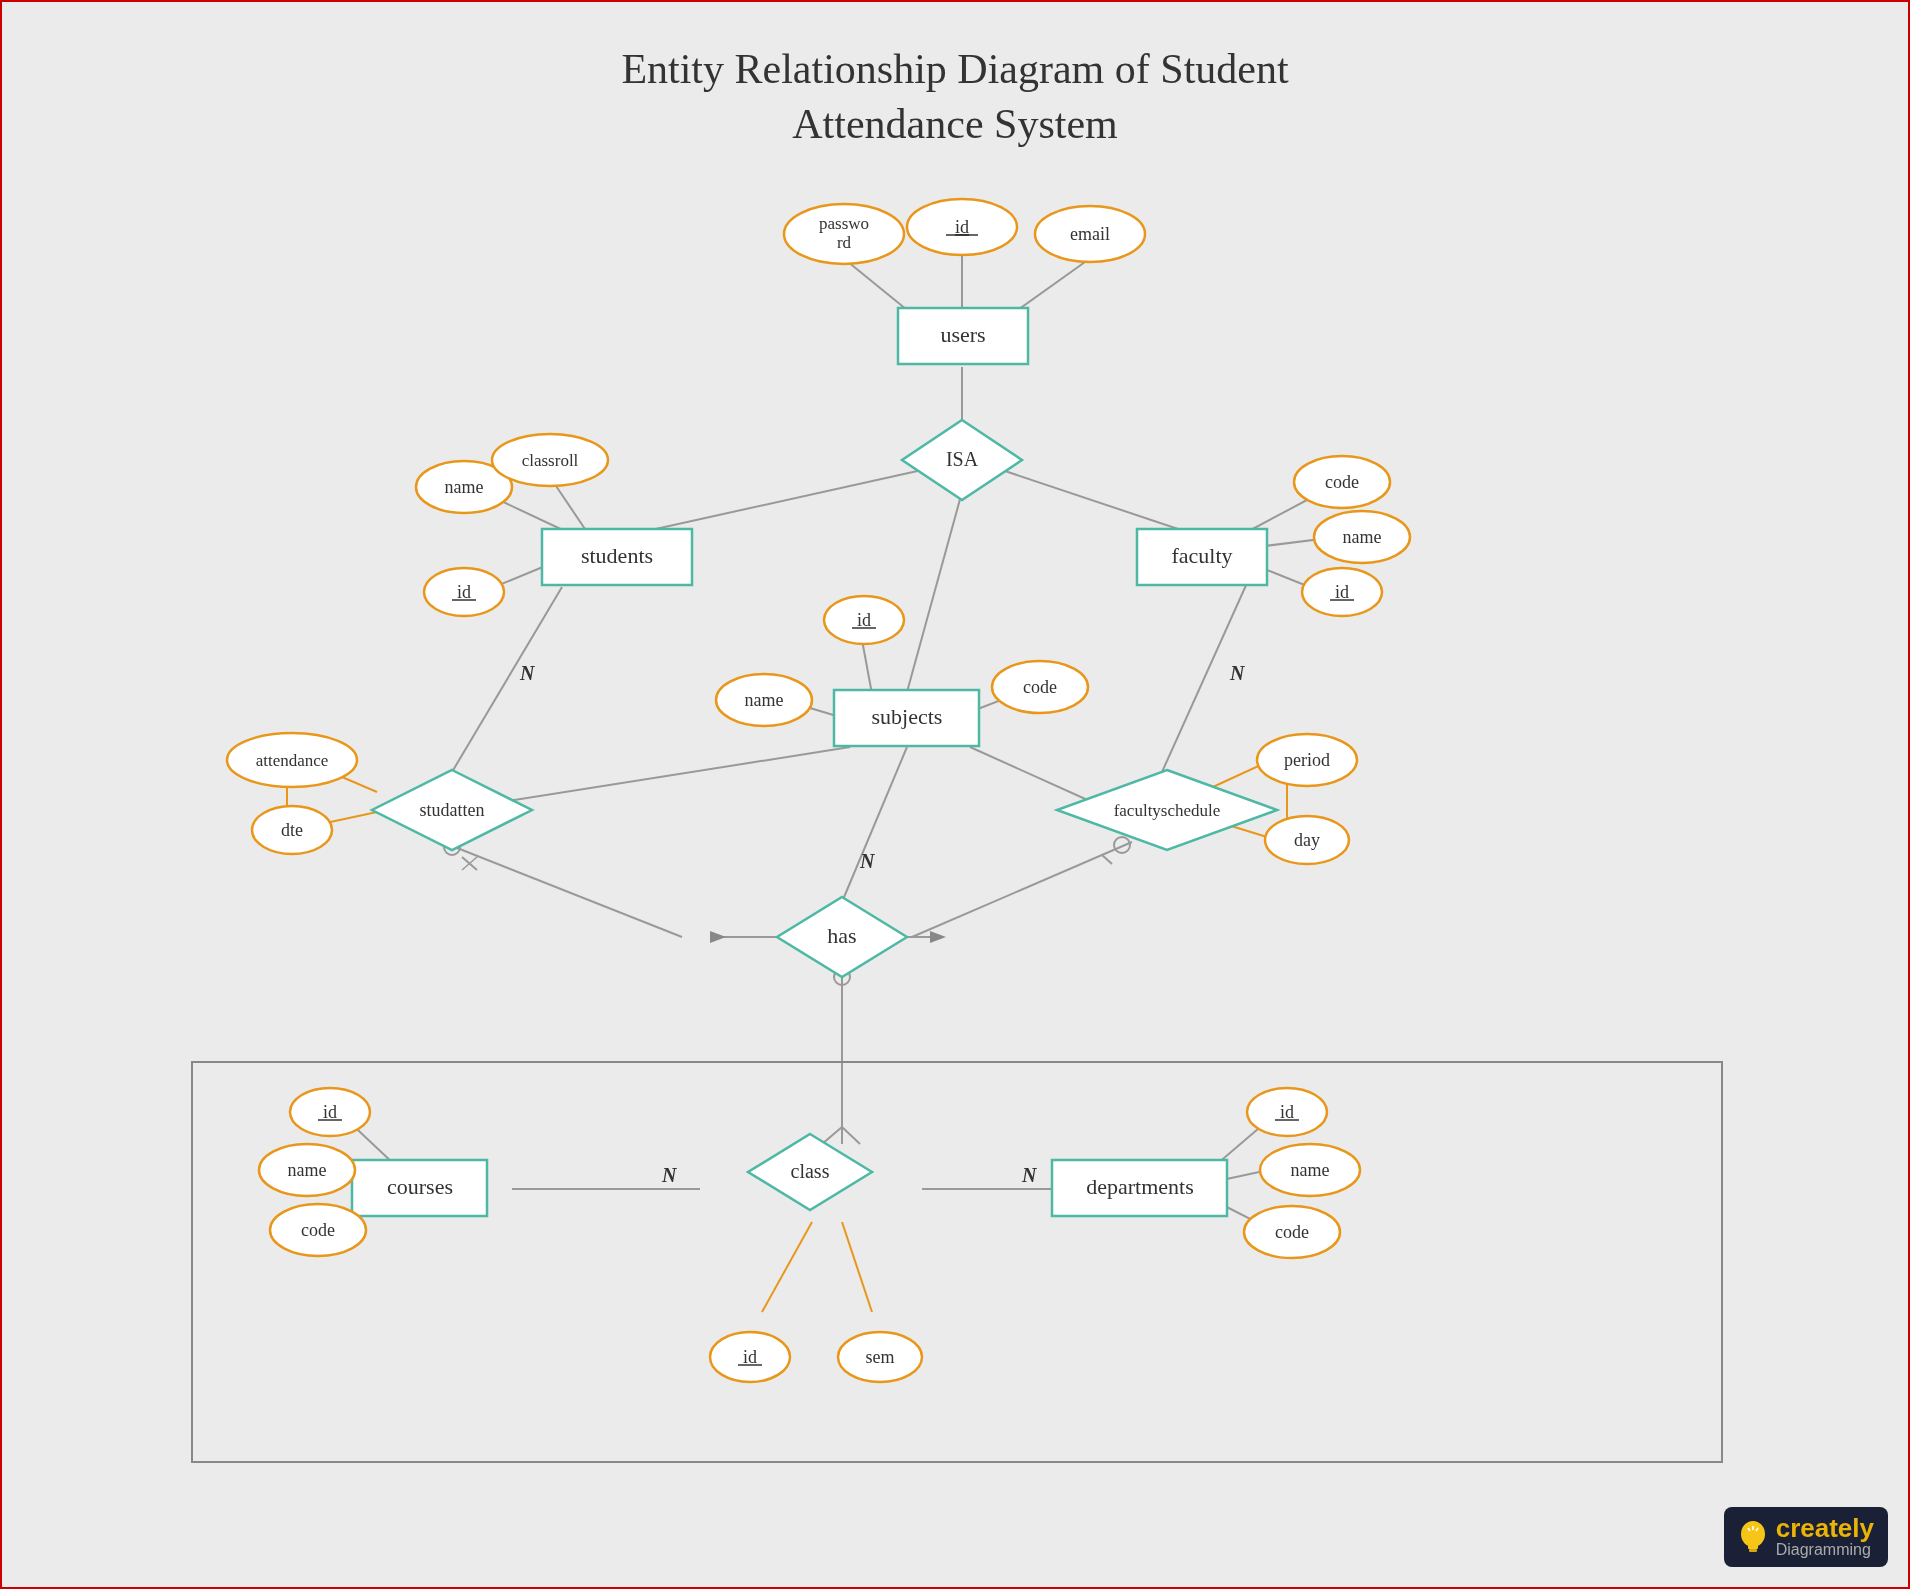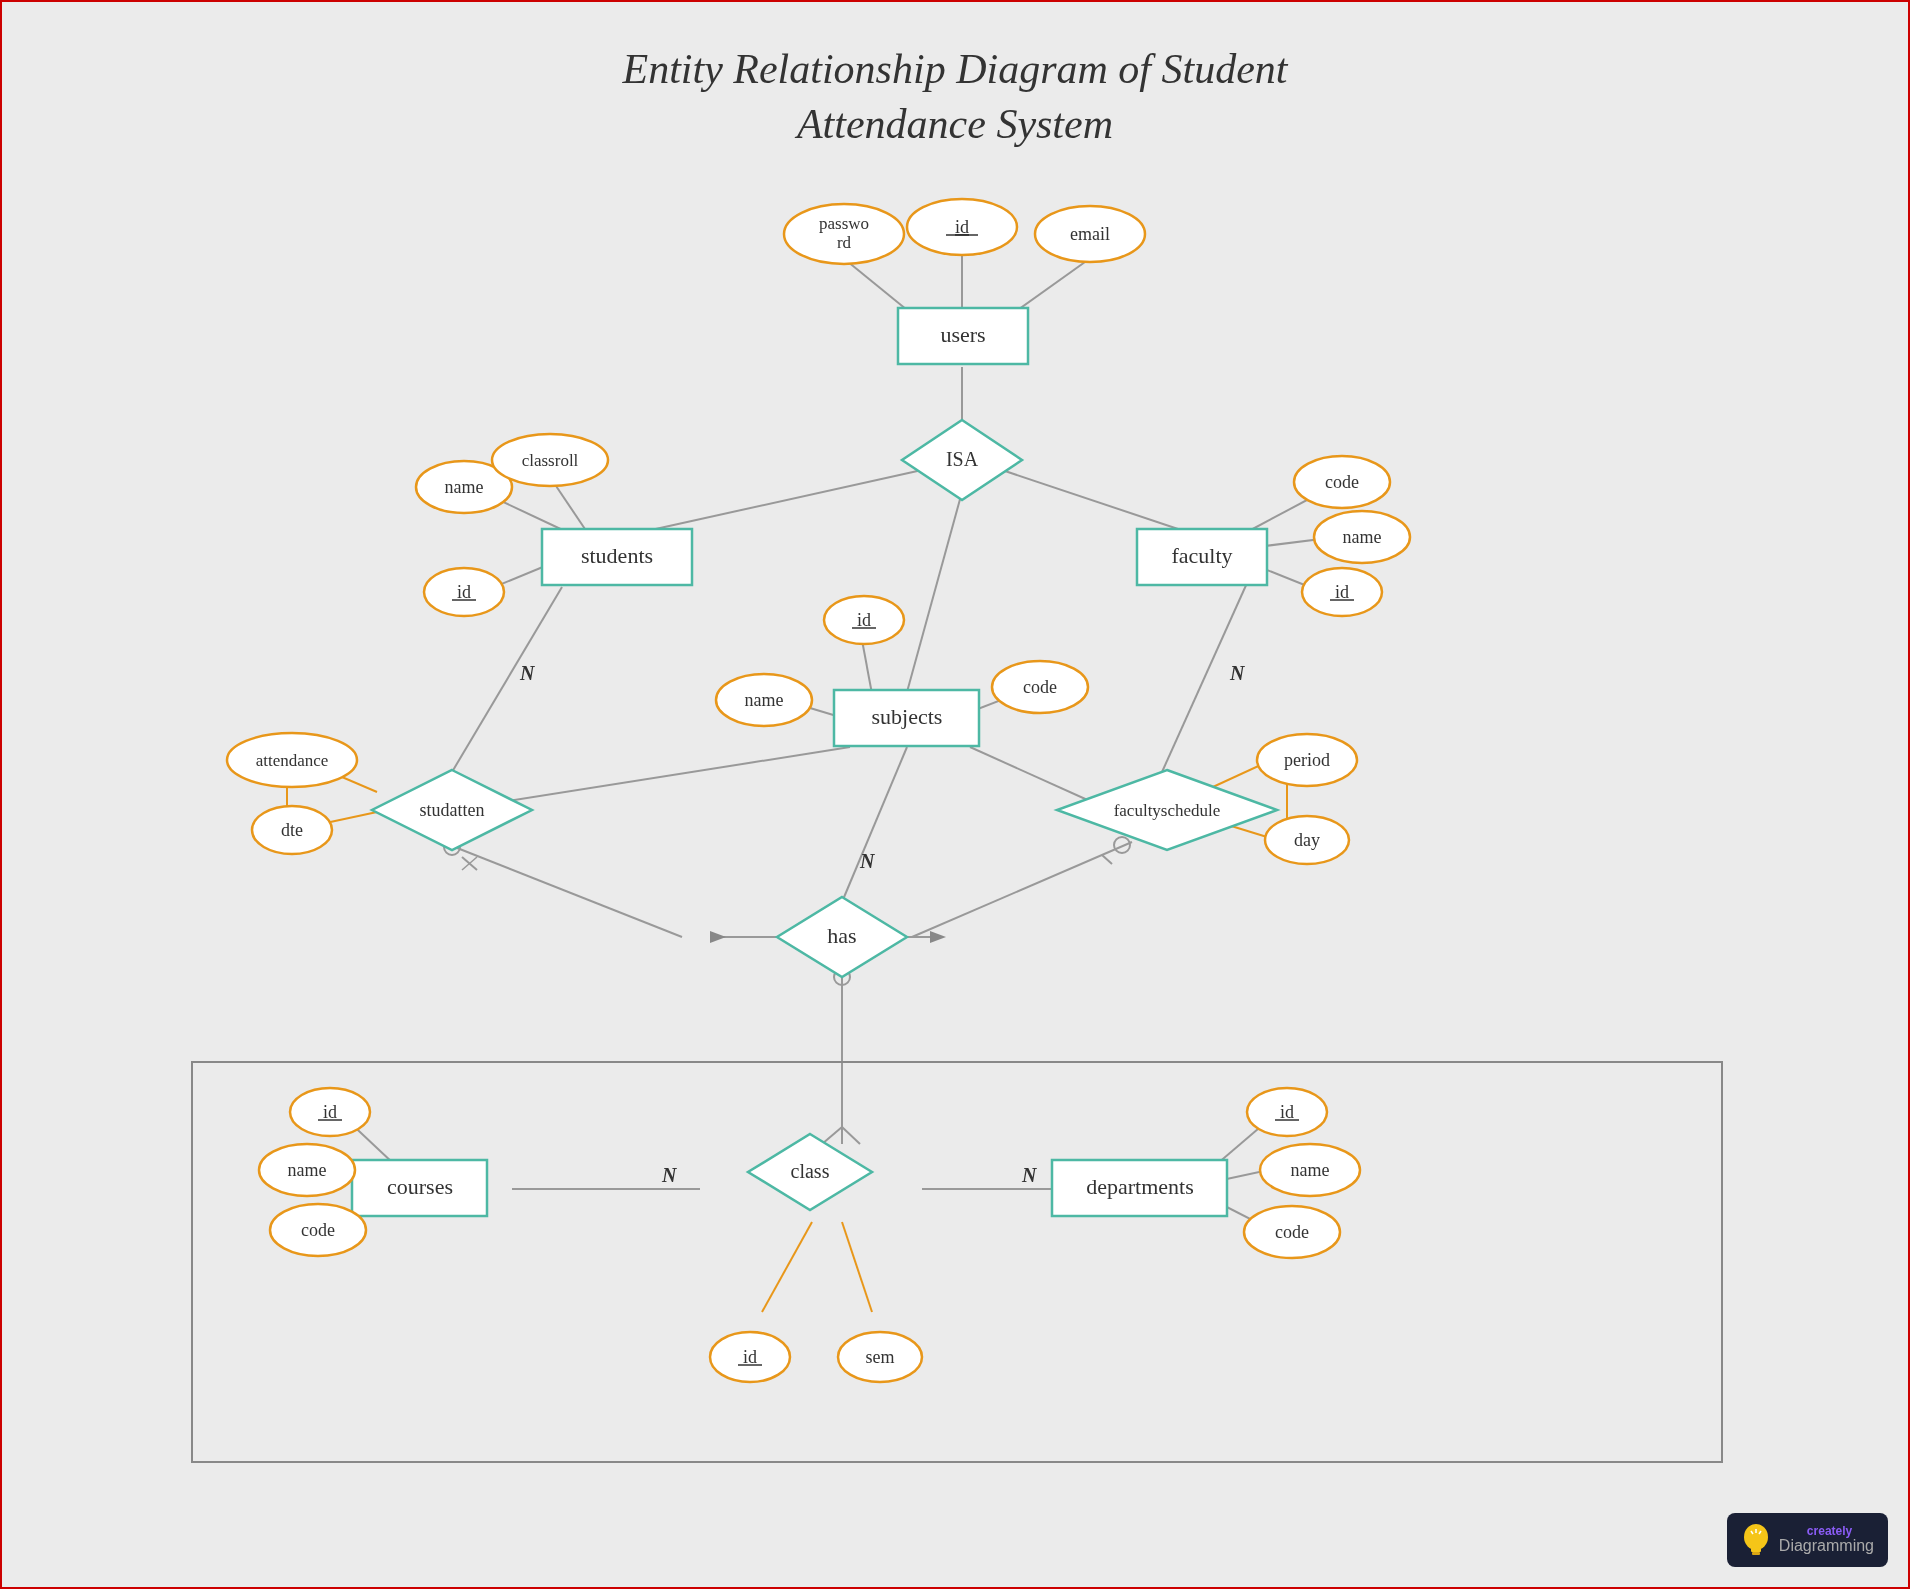--- a/index.html
+++ b/index.html
@@ -14,21 +14,20 @@
     .main-container {
       width: 1910px;
       height: 1589px;
       background: #ebebeb;
       position: relative;
       border: 2px solid #c00;
     }
     .title {
       text-align: center;
       padding-top: 40px;
-      font-style: italic;
       font-size: 42px;
       color: #333;
       line-height: 1.3;
       font-weight: normal;
     }
     svg#diagram {
       position: absolute;
       top: 0;
       left: 0;
       width: 1910px;
@@ -44,26 +43,25 @@
       border-radius: 8px;
       padding: 8px 14px;
       gap: 8px;
     }
     .creately-text {
       display: flex;
       flex-direction: column;
       align-items: flex-start;
     }
     .creately-name {
-      color: #8b5cf6;
-      font-size: 12px;
+      color: #eab308;
+      font-size: 26px;
       font-family: Arial, sans-serif;
       font-weight: bold;
       line-height: 1;
-      margin-left: 28px;
     }
     .creately-sub {
       color: #aaa;
       font-size: 16px;
       font-family: Arial, sans-serif;
     }
   </style>
 </head>
 <body>
 

